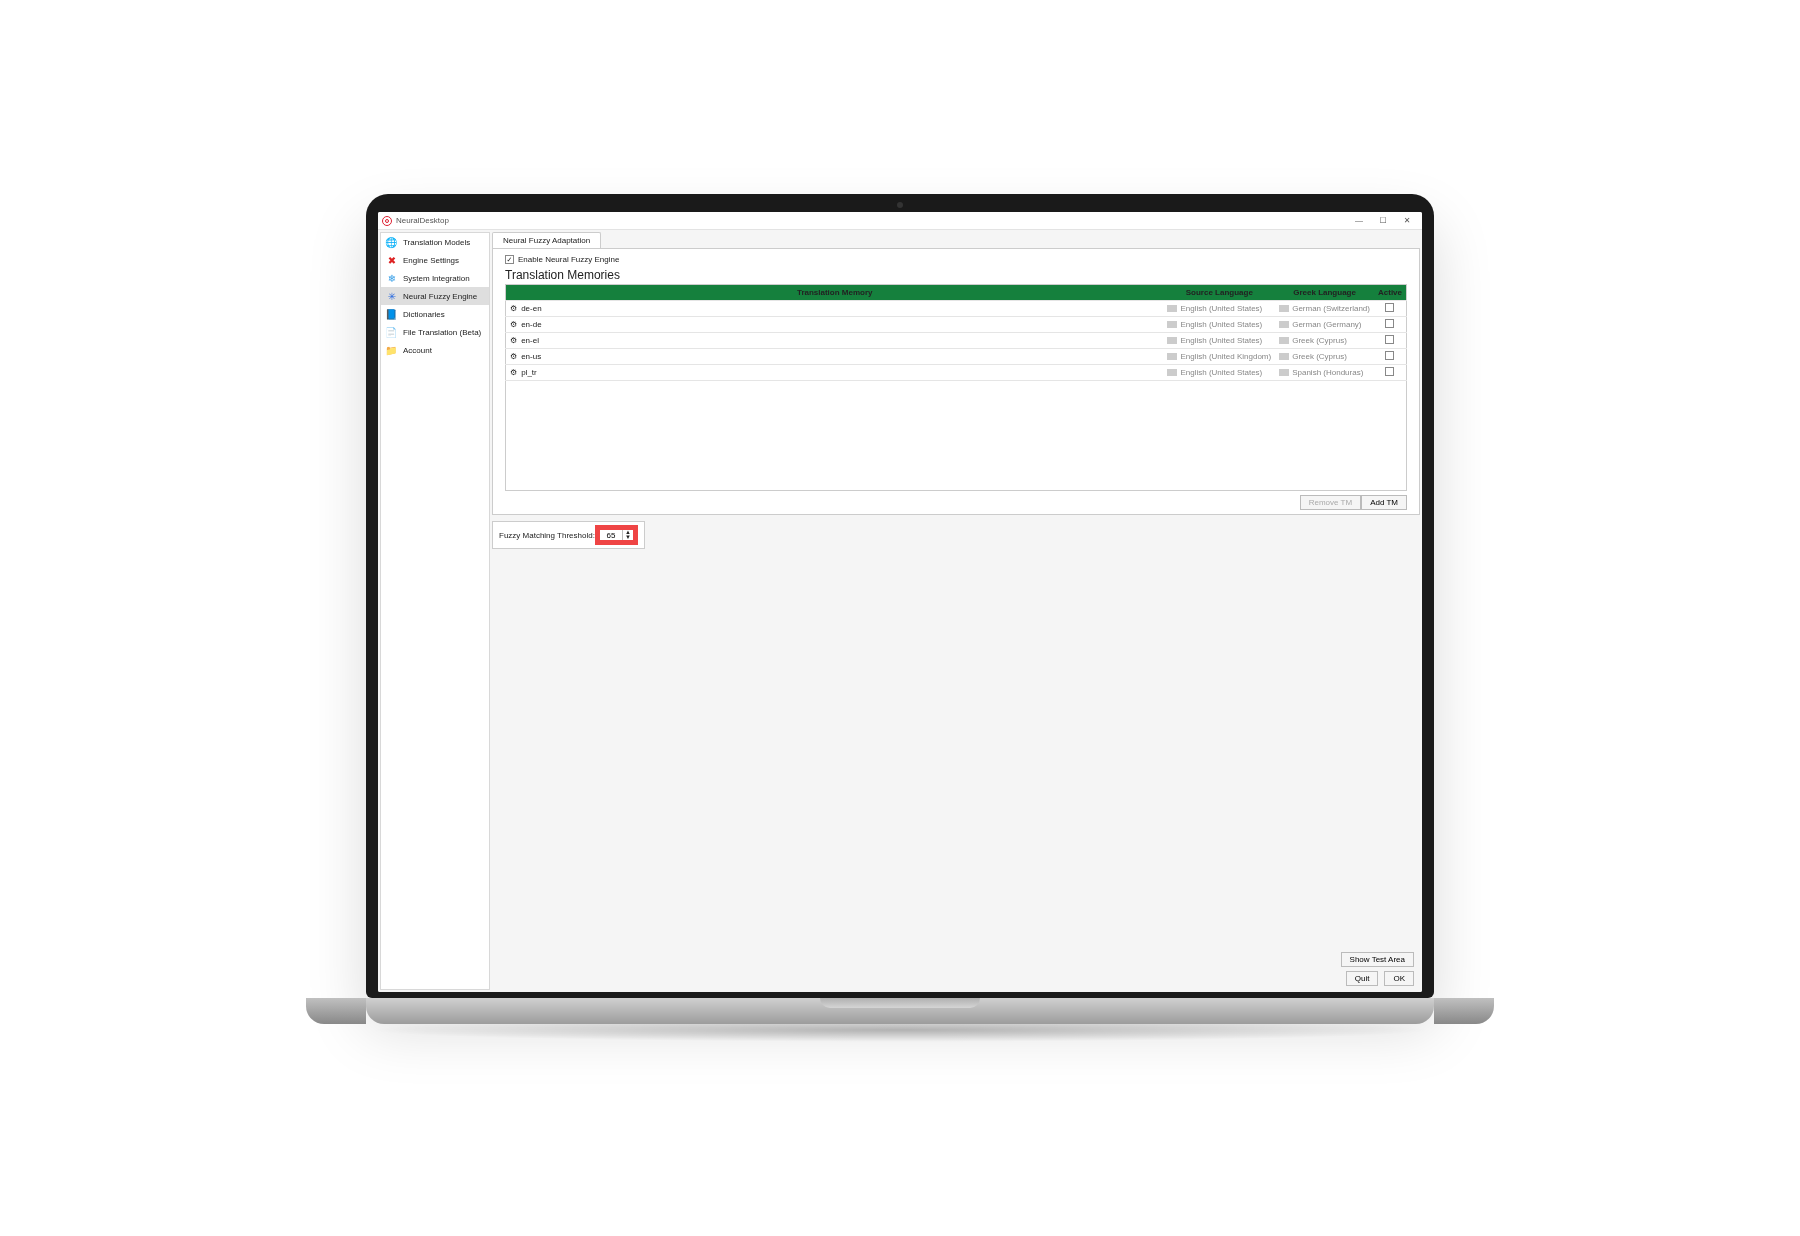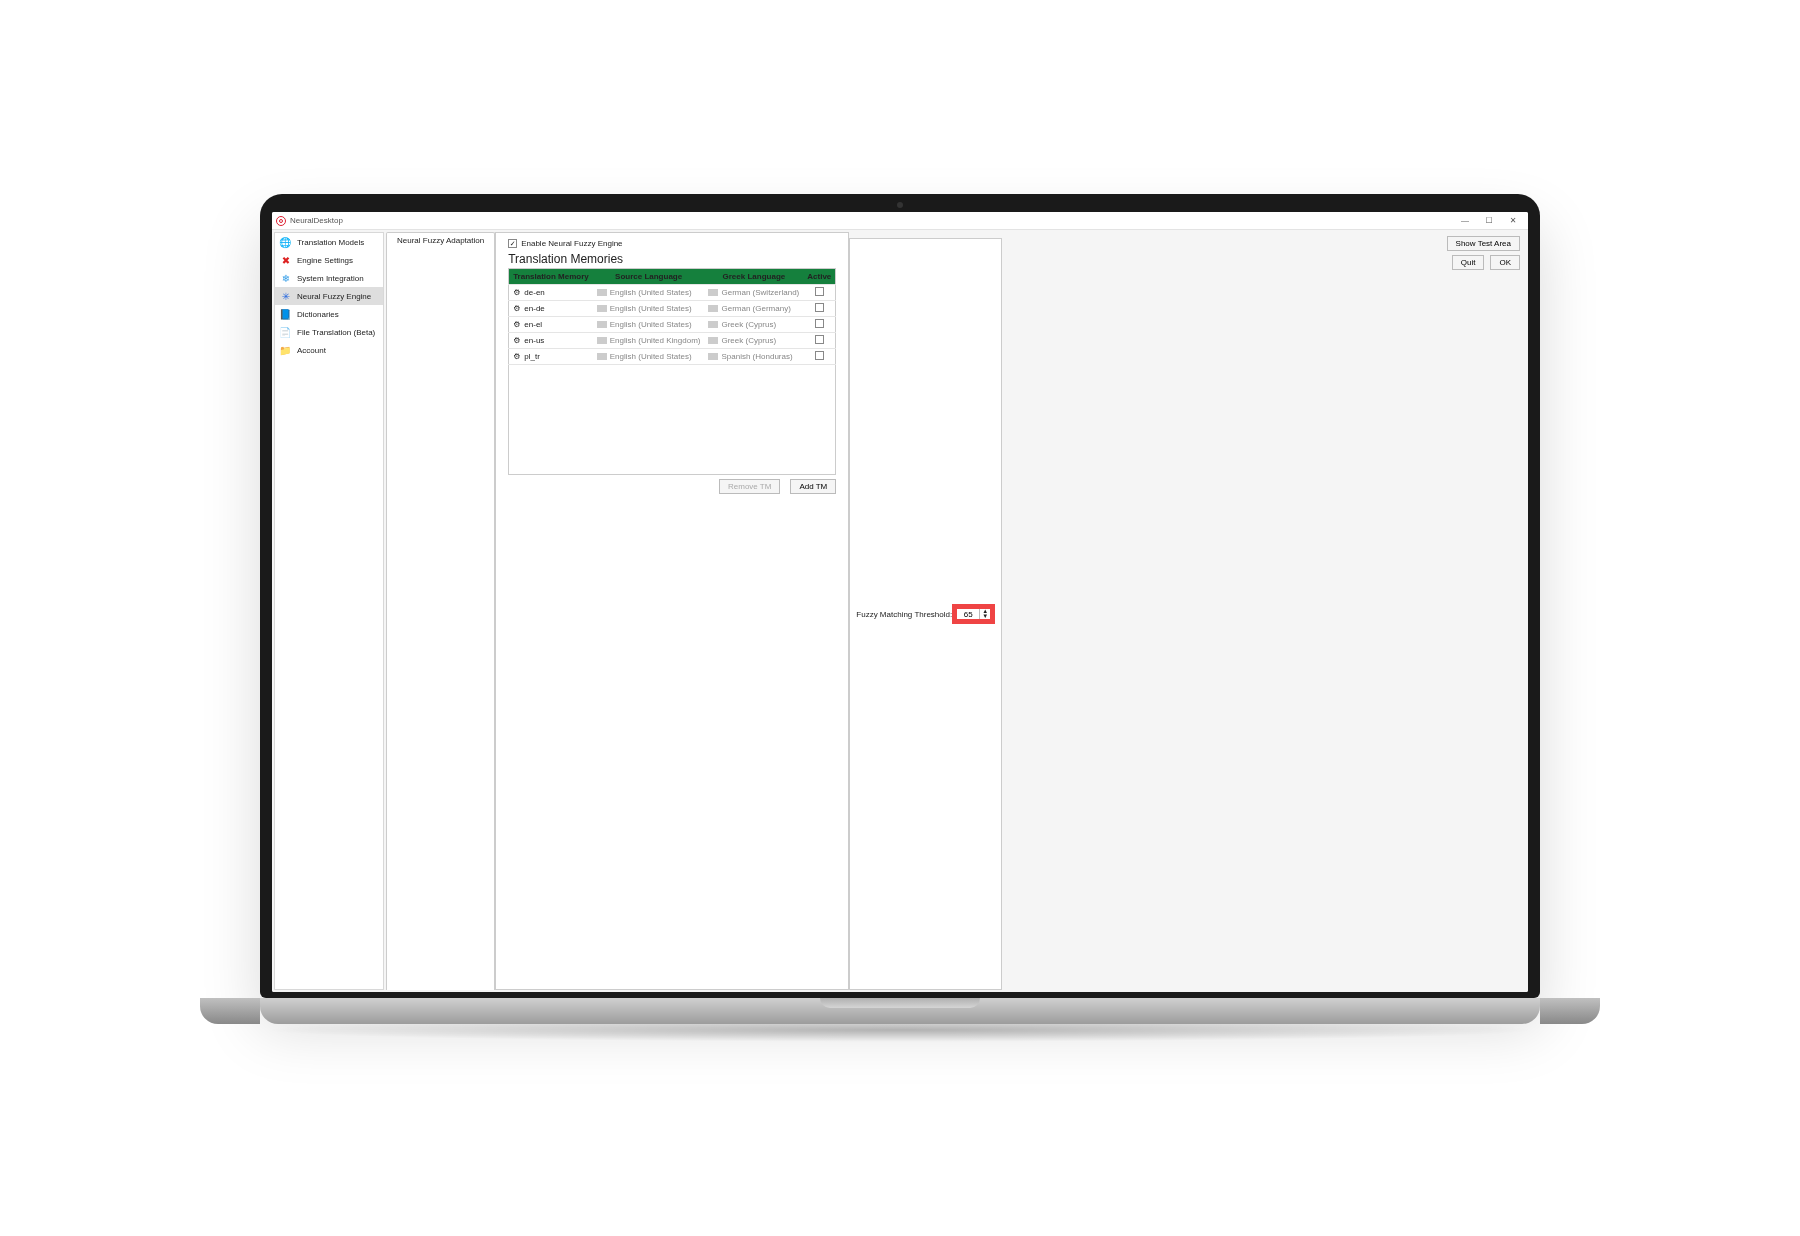--- a/index.html
+++ b/index.html
@@ -10,21 +10,21 @@
     font-family: "Segoe UI", Tahoma, sans-serif;
     font-size: 8px;
     color: #222;
     display: flex;
     align-items: center;
     justify-content: center;
   }
   
   .laptop {
     position: relative;
-    width: 1280px;
+    width: 1068px;
   }
   .screen-bezel {
     background: #1a1a1a;
     border-radius: 22px 22px 6px 6px;
     padding: 18px 12px 6px 12px;
     box-shadow: 0 30px 60px rgba(0,0,0,0.15);
   }
   .screen {
     background: #fff;
     height: 780px;
@@ -116,20 +116,21 @@
   .sidebar-item.selected { background:#dedede; }
   .sidebar-item .ico {
     width:12px;height:12px;
     display:inline-flex;align-items:center;justify-content:center;
     font-size:10px;
   }
 
   .main {
     flex:1;
     display:flex;
+    flex-direction:column;
     padding:2px 2px 2px 0;
   }
   .tab-strip {
     display:flex;
     font-size:8px;
   }
   .tab {
     padding:3px 10px;
     background:#f0f0f0;
     border:1px solid #ccc;
@@ -158,21 +159,21 @@
     height:16px;
     white-space:nowrap;
   }
   .tm-table th { font-weight:600; text-align:center; background:#15803d;}
   .tm-table th.mem { text-align:center; }
   .tm-table td.src, .tm-table td.tgt { color:#888; width:90px;}
   .tm-table td.act { width:28px; text-align:center;}
   .tm-table td.mem .gear { margin-right:4px; font-size:8px;}
   .flag { display:inline-block; width:10px;height:7px; background:#ccc; margin-right:3px; vertical-align:middle;}
   .tm-body-space { height:110px; }
-  .tm-buttons { display:flex; justify-content:flex-end; gap:10px; margin-top:4px;}
+  .tm-buttons { display:flex; justify-content:flex-end; gap:0; margin-top:4px;}
   .btn {
     font-size:8px;
     padding:2px 8px;
     background:#f5f5f5;
     border:1px solid #bbb;
     cursor:default;
   }
   .btn.disabled { color:#aaa; }
   .fuzzy-row {
     display:flex; align-items:center; 

